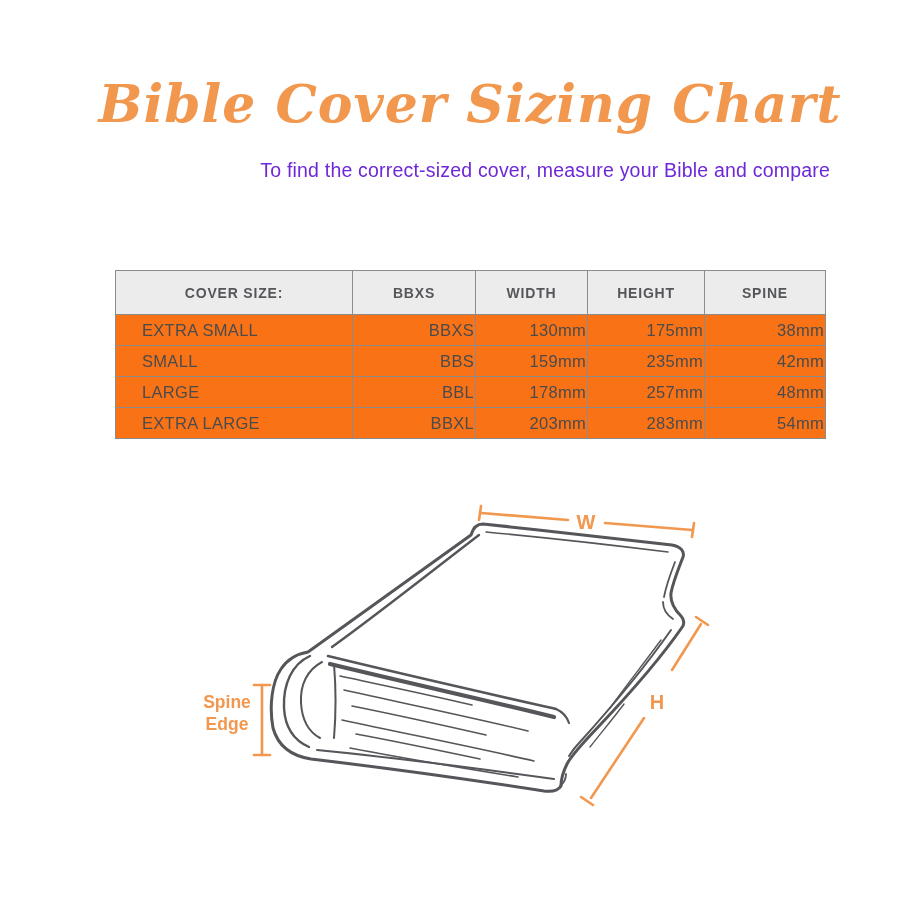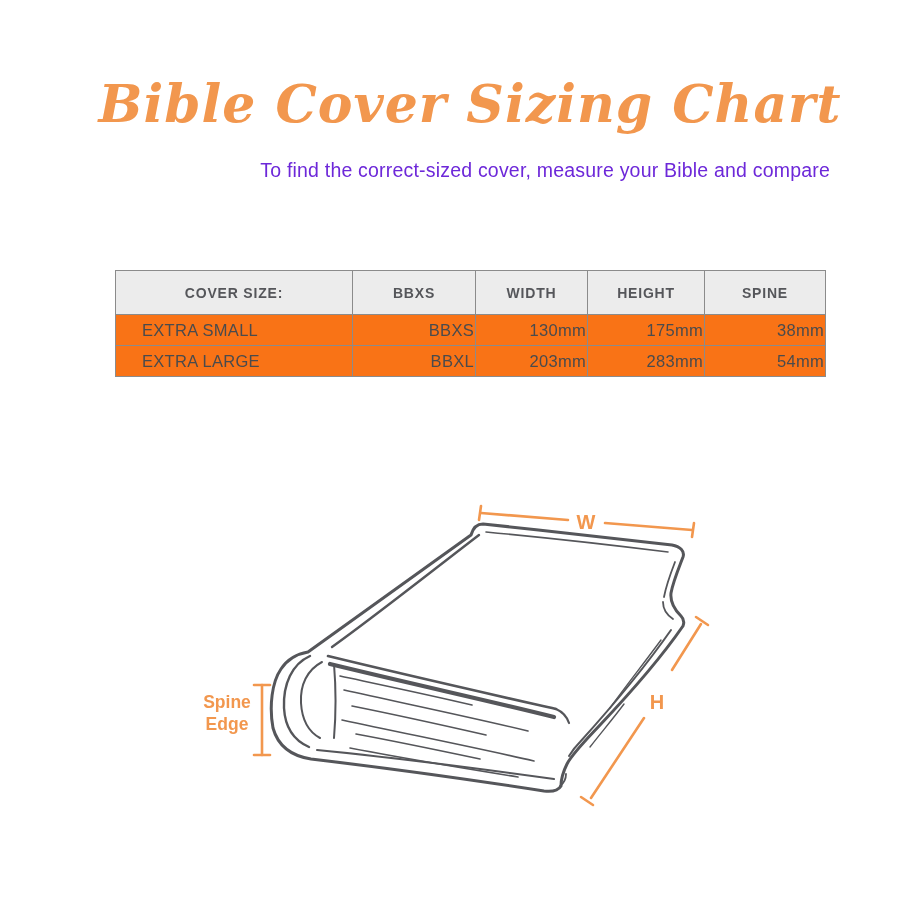--- a/index.html
+++ b/index.html
@@ -79,20 +79,34 @@
         <th>SPINE</th>
       </tr>
     </thead>
     <tbody>
       <tr>
         <td class="first">EXTRA SMALL</td>
         <td>BBXS</td>
         <td>130mm</td>
         <td>175mm</td>
         <td>38mm</td>
+      </tr>
+      <tr>
+        <td class="first">SMALL</td>
+        <td>BBS</td>
+        <td>159mm</td>
+        <td>235mm</td>
+        <td>42mm</td>
+      </tr>
+      <tr>
+        <td class="first">LARGE</td>
+        <td>BBL</td>
+        <td>178mm</td>
+        <td>257mm</td>
+        <td>48mm</td>
       </tr>
       <tr>
         <td class="first">EXTRA LARGE</td>
         <td>BBXL</td>
         <td>203mm</td>
         <td>283mm</td>
         <td>54mm</td>
       </tr>
     </tbody>
   </table>

